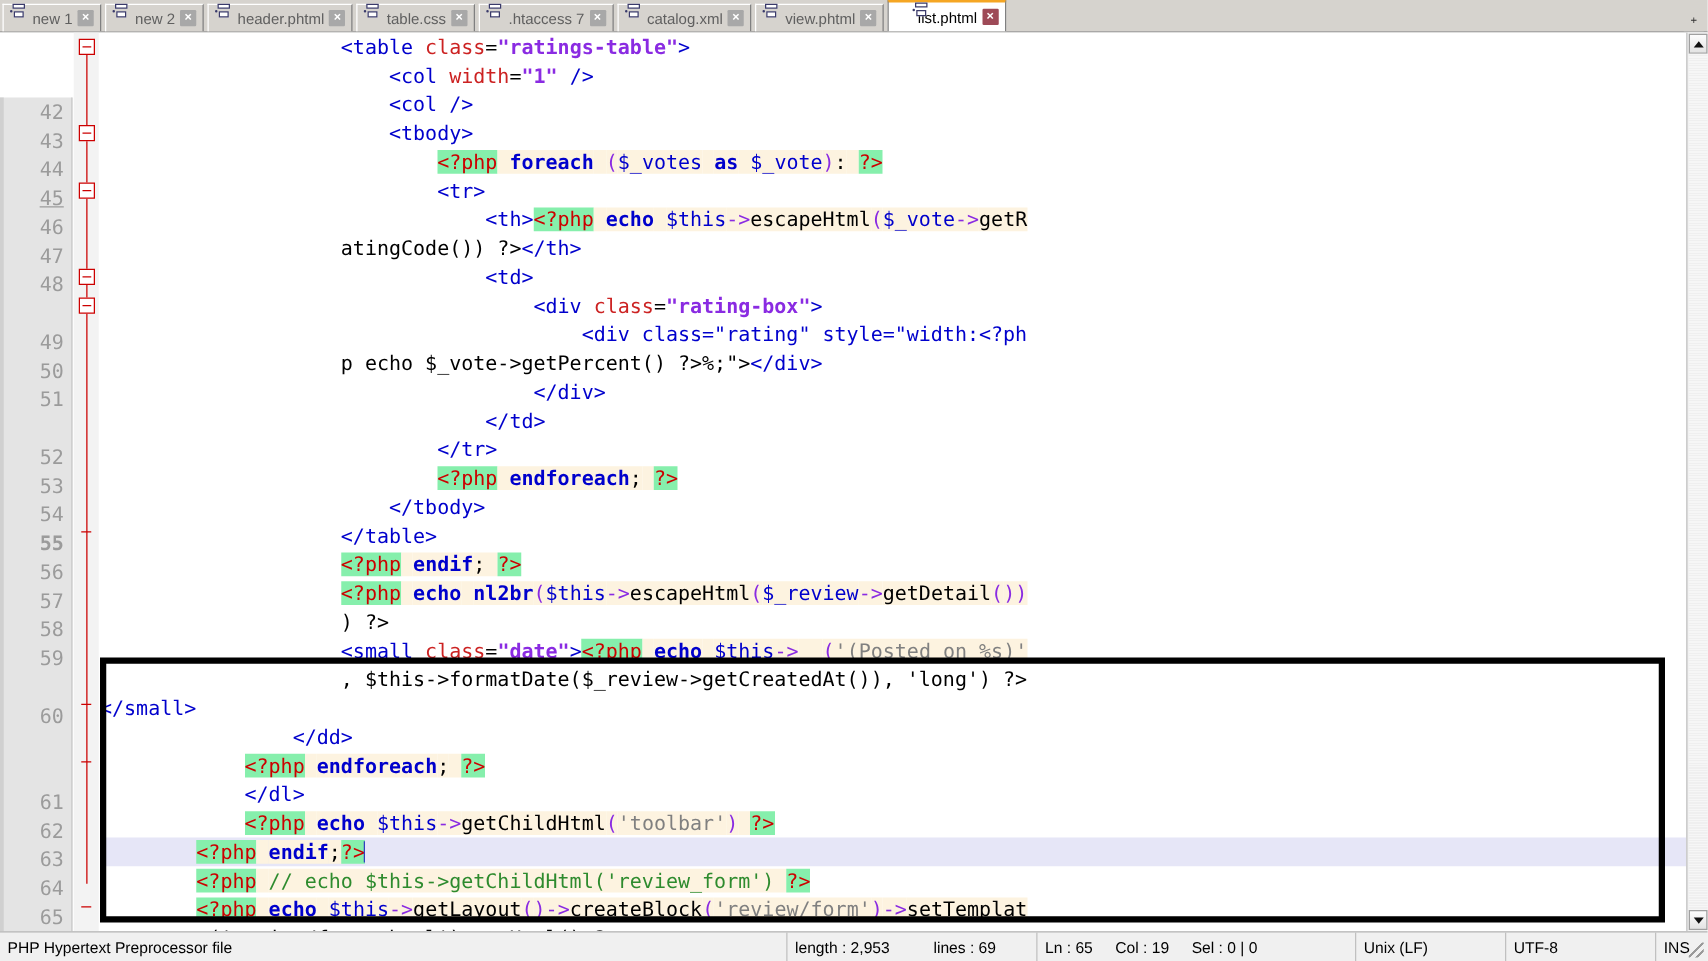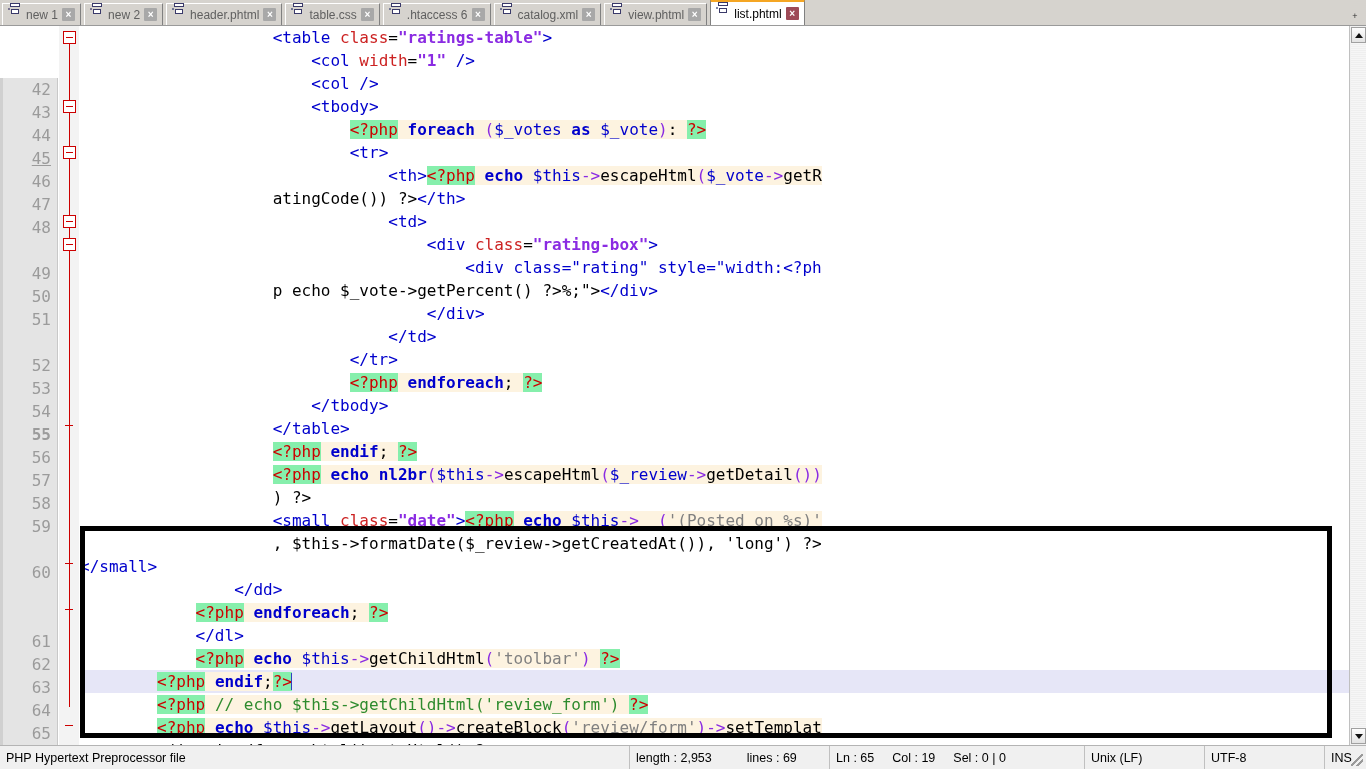--- a/index.html
+++ b/index.html
@@ -37,20 +37,21 @@
   }
   .tab.active {
     height: 26px;
     background: #ffffff;
     color: #000000;
     border-top: 3px solid #f5a623;
     border-left: 1px solid #808080;
     border-right: 1px solid #808080;
     margin-bottom: 0;
     align-items: center;
+    text-align: right;
   }
   .tab-icon {
     width: 14px; height: 14px;
     flex: 0 0 14px;
     position: relative;
     border-radius: 1px;
   }
   
   .floppy { position: relative; width: 14px; height: 14px; }
   .floppy .body {
@@ -252,21 +253,21 @@
       <span>header.phtml</span>
       <span class="tab-close">×</span>
     </div>
     <div class="tab">
       <span class="tab-icon"><span class="floppy blue"><span class="body"></span><span class="shutter"></span><span class="label"></span></span></span>
       <span>table.css</span>
       <span class="tab-close">×</span>
     </div>
     <div class="tab">
       <span class="tab-icon"><span class="floppy blue"><span class="body"></span><span class="shutter"></span><span class="label"></span></span></span>
-      <span>.htaccess 6</span>
+      <span>.htaccess 7</span>
       <span class="tab-close">×</span>
     </div>
     <div class="tab">
       <span class="tab-icon"><span class="floppy blue"><span class="body"></span><span class="shutter"></span><span class="label"></span></span></span>
       <span>catalog.xml</span>
       <span class="tab-close">×</span>
     </div>
     <div class="tab">
       <span class="tab-icon"><span class="floppy blue"><span class="body"></span><span class="shutter"></span><span class="label"></span></span></span>
       <span>view.phtml</span>

